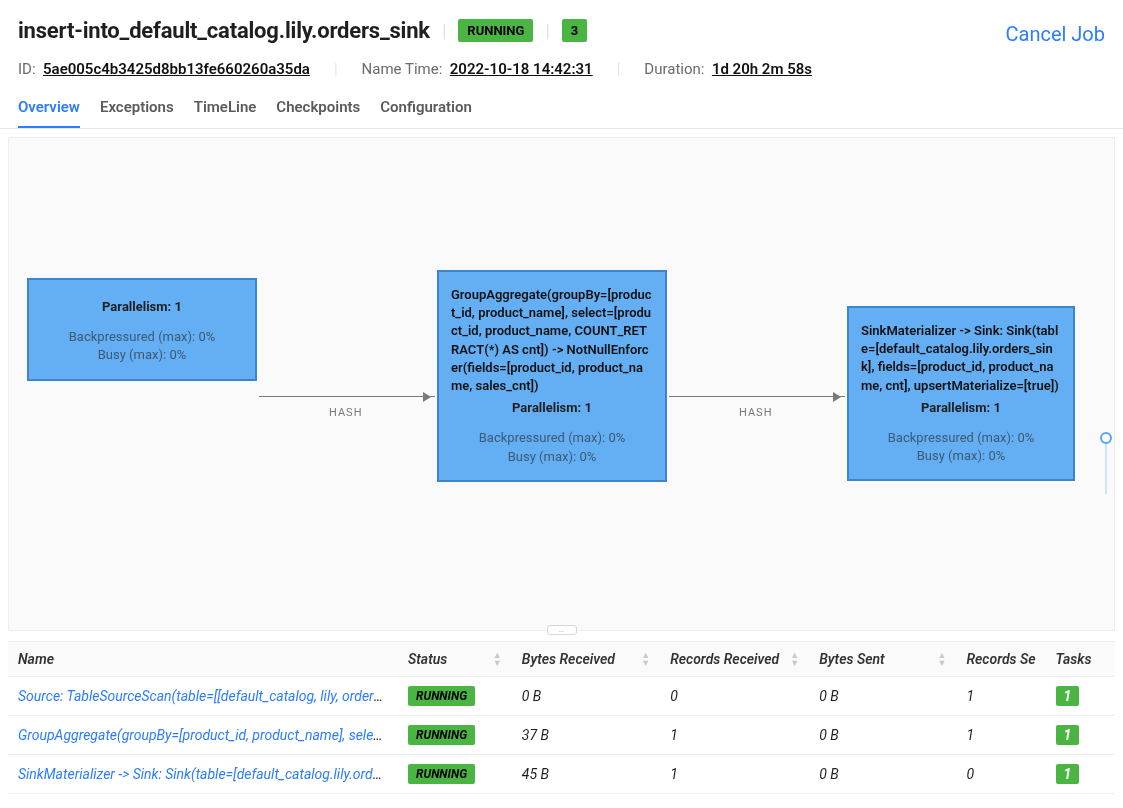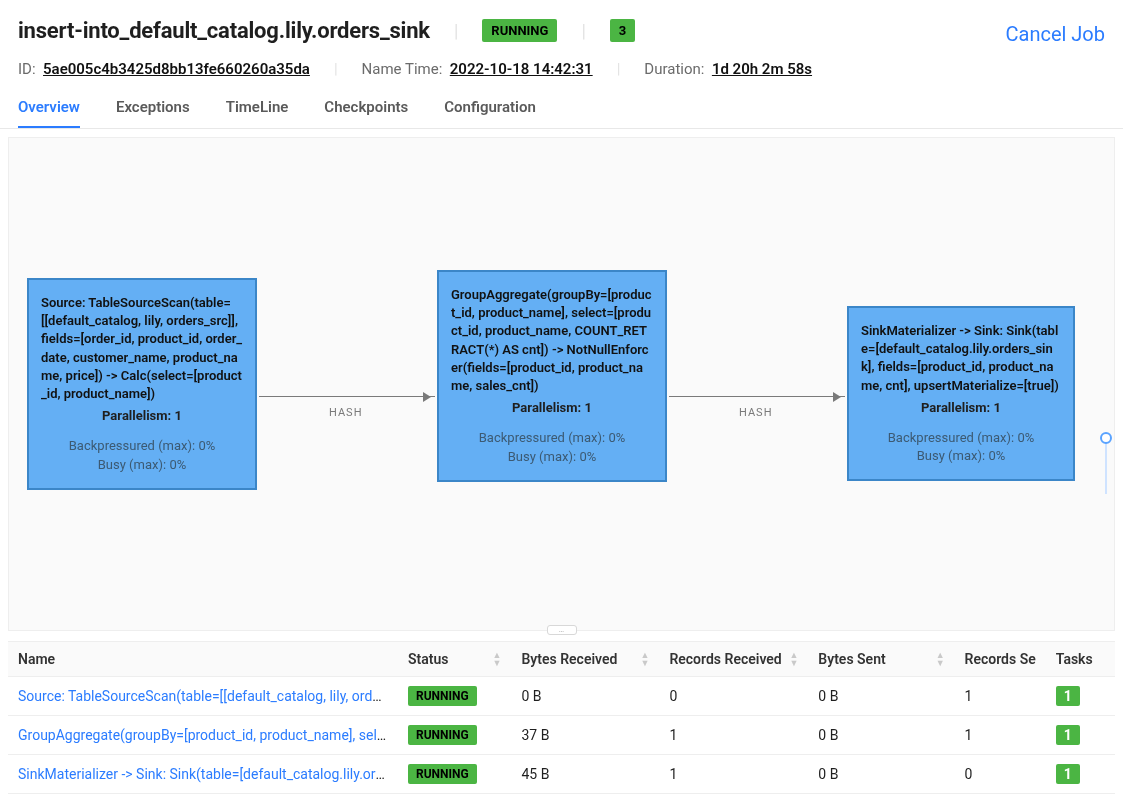--- a/index.html
+++ b/index.html
@@ -1,46 +1,46 @@
 <!DOCTYPE html>
 <html><head>
 <meta charset="utf-8">
 <style>
 * { box-sizing: border-box; margin: 0; padding: 0; }
 body { font-family: -apple-system, BlinkMacSystemFont, "Segoe UI", Roboto, Helvetica, Arial, sans-serif; font-size: 14px; color: #1f1f1f; background: #fff; width: 1123px; }
 .header { padding: 14px 18px 0 18px; }
-.title-row { display: flex; align-items: center; gap: 24px; }
+.title-row { display: flex; align-items: center; gap: 12px; }
 .title { font-size: 22px; font-weight: 700; letter-spacing: -0.2px; }
 .badge { display: inline-block; padding: 4px 9px; border-radius: 2px; font-size: 13px; font-weight: 700; color: #000000; }
 .badge-green { background: #4bb543; }
 .badge-green-sm { background: #4bb543; padding: 3px 8px; font-size: 12px; }
 .sep { color: #e3e3e3; font-size: 18px; }
 .cancel { margin-left: auto; font-size: 20px; color: #2b7cff; cursor: pointer; margin-top: 8px; }
 .meta-row { display: flex; align-items: center; gap: 24px; margin-top: 14px; font-size: 15px; color: #4a4a4a; }
 .meta-row .label { color: #6b6b6b; }
 .meta-row .value { font-weight: 600; color: #111; text-decoration: underline; }
 .meta-sep { color: #e3e3e3; }
-.tabs { display: flex; gap: 36px; padding: 20px 18px 0 18px; border-bottom: 1px solid #e8e8e8; }
+.tabs { display: flex; gap: 20px; padding: 20px 18px 0 18px; border-bottom: 1px solid #e8e8e8; }
 .tab { padding-bottom: 10px; font-size: 15px; font-weight: 600; color: #5a5a5a; cursor: pointer; border-bottom: 2px solid transparent; }
 .tab.active { color: #2b7cff; border-bottom-color: #2b7cff; }
 .graph-wrap { padding: 8px 8px 0 8px; }
 .graph { background: #fafafa; border: 1px solid #eee; height: 494px; position: relative; overflow: hidden; }
 .node { position: absolute; background: #64aff4; border: 2px solid #3b86c8; padding: 14px 12px; width: 230px; font-size: 13px; line-height: 1.4; }
 .node .desc { word-break: break-all; font-weight: 600; color: #111; }
 .node .para { text-align: center; font-weight: 700; margin-top: 4px; }
 .node .back { text-align: center; color: #3c5a73; margin-top: 12px; }
 .edge { position: absolute; height: 1px; background: #7a7a7a; }
 .edge::after { content: ''; position: absolute; right: -1px; top: -4px; border: 5px solid transparent; border-left: 8px solid #7a7a7a; }
 .edge-label { position: absolute; font-size: 11px; color: #7a7a7a; letter-spacing: 1px; }
 .slider { position: absolute; right: 2px; top: 300px; width: 12px; height: 60px; }
 .slider-track { position: absolute; left: 5px; top: 0; width: 2px; height: 56px; background: #cfe3ff; }
 .slider-thumb { position: absolute; left: 0; top: -6px; width: 12px; height: 12px; border-radius: 50%; background: #fff; border: 2px solid #5aa3ff; }
 .resizer { position: relative; height: 10px; }
 .resizer-handle { position: absolute; left: 50%; transform: translateX(-50%); top: -6px; width: 30px; height: 10px; border: 1px solid #d8d8d8; border-radius: 3px; background: #fff; font-size: 8px; color: #aaa; text-align: center; line-height: 8px; cursor: row-resize; }
-.table-wrap { padding: 0 8px 8px 8px; }
+.table-wrap { padding: 0 8px 8px 8px; font-style: italic; }
 table { width: 100%; border-collapse: collapse; font-size: 14px; }
 th, td { padding: 9px 10px; text-align: left; border-bottom: 1px solid #eee; white-space: nowrap; overflow: hidden; text-overflow: ellipsis; }
 th { font-weight: 600; color: #333; background: #fafafa; border-top: 1px solid #eee; }
 th .sort { float: right; color: #c9c9c9; font-size: 9px; line-height: 8px; cursor: pointer; }
 td.name-cell a { color: #2b7cff; text-decoration: none; }
 .col-name { width: 390px; max-width: 390px; }
 .col-status { width: 115px; }
 .col-br { width: 150px; }
 .col-rr { width: 150px; }
 .col-bs { width: 150px; }
@@ -73,21 +73,20 @@
   <div class="tab active">Overview</div>
   <div class="tab">Exceptions</div>
   <div class="tab">TimeLine</div>
   <div class="tab">Checkpoints</div>
   <div class="tab">Configuration</div>
 </div>
 
 <div class="graph-wrap">
   <div class="graph">
     <div class="node" style="left:18px; top:140px;">
-      <div class="desc">Source: TableSourceScan(table=[[default_catalog, lily, orders_src]], fields=[order_id, product_id, order_date, customer_name, product_name, price]) -&gt; Calc(select=[product_id, product_name])</div>
       <div class="para">Parallelism: 1</div>
       <div class="back">Backpressured (max): 0%</div>
       <div class="back" style="margin-top:0">Busy (max): 0%</div>
     </div>
     <div class="node" style="left:428px; top:132px;">
       <div class="desc">GroupAggregate(groupBy=[product_id, product_name], select=[product_id, product_name, COUNT_RETRACT(*) AS cnt]) -&gt; NotNullEnforcer(fields=[product_id, product_name, sales_cnt])</div>
       <div class="para">Parallelism: 1</div>
       <div class="back">Backpressured (max): 0%</div>
       <div class="back" style="margin-top:0">Busy (max): 0%</div>
     </div>

